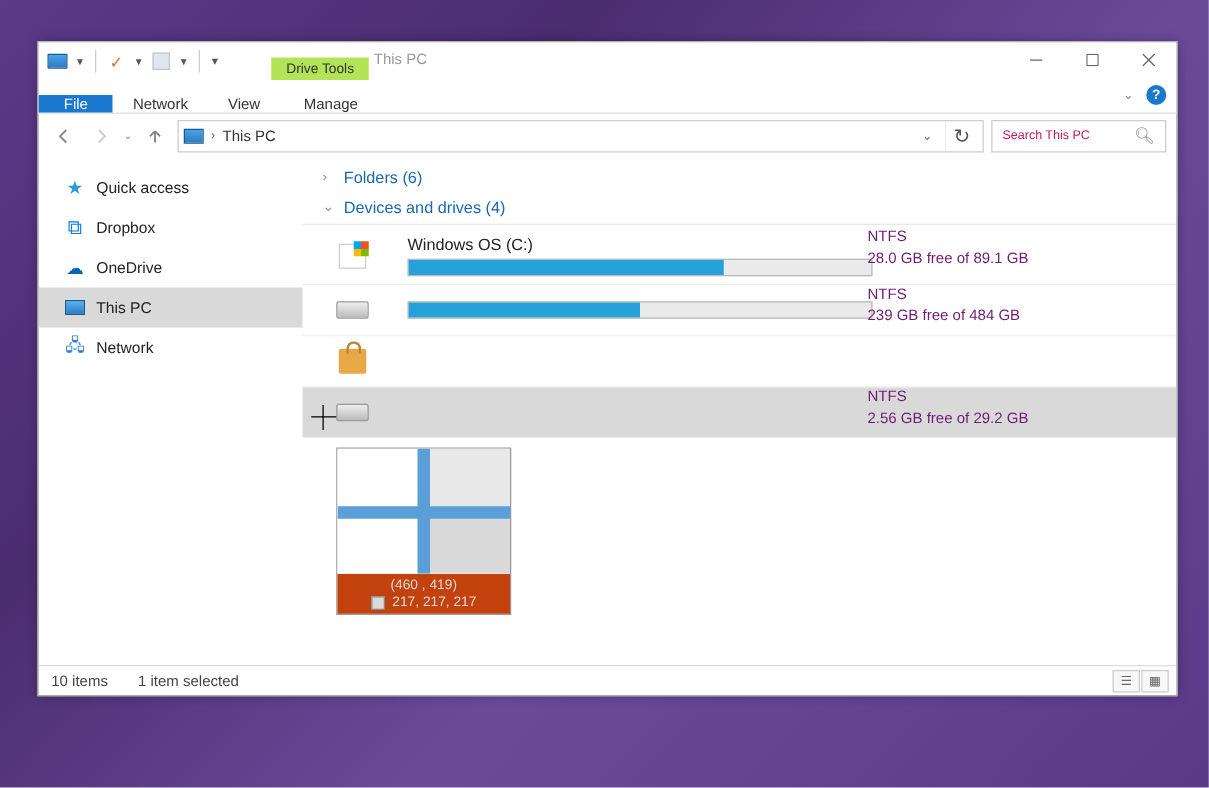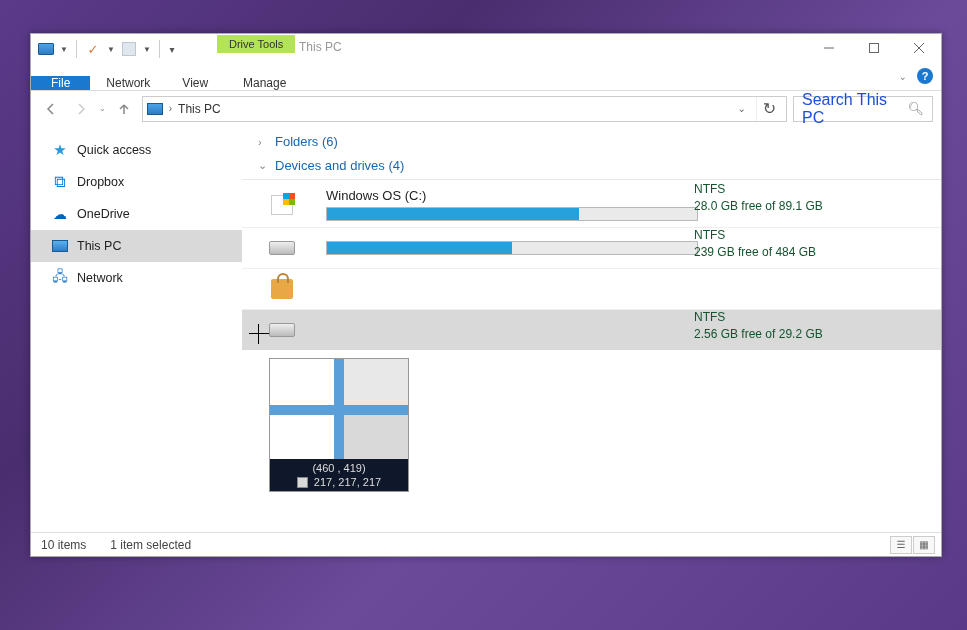--- a/index.html
+++ b/index.html
@@ -10,21 +10,21 @@
 
 .titlebar { height: 30px; background: #fff; display: flex; align-items: center; position: relative; }
 .qat { display: flex; align-items: center; gap: 4px; padding-left: 6px; }
 .qat-icon { width: 18px; height: 18px; display: flex; align-items: center; justify-content: center; }
 .qat-monitor { width: 16px; height: 12px; background: linear-gradient(#4aa3e8, #2d7cc4); border: 1px solid #1a5a94; border-radius: 1px; }
 .qat-check { color: #e07a3a; font-size: 13px; }
 .qat-square { width: 14px; height: 14px; background: #e0e6ed; border: 1px solid #c0c6cd; }
 .qat-dropdown { width: 10px; color: #555; font-size: 8px; text-align: center; }
 .qat-sep { width: 1px; height: 18px; background: #ccc; margin: 0 3px; }
 
-.drive-tools { position: absolute; left: 186px; top: 1px; background: #b3e356; padding: 3px 12px; font-size: 11px; color: #333; }
+.drive-tools { position: absolute; left: 186px; top: 12px; background: #b3e356; padding: 3px 12px; font-size: 11px; color: #333; }
 .title-text { position: absolute; left: 268px; top: 6px; font-size: 12px; color: #999; }
 .win-controls { position: absolute; right: 0; top: 0; display: flex; }
 .win-btn { width: 45px; height: 28px; display: flex; align-items: center; justify-content: center; color: #666; font-size: 13px; }
 .win-btn svg { width: 10px; height: 10px; }
 
 
 .ribbon { height: 27px; background: #fff; border-bottom: 1px solid #ddd; display: flex; align-items: flex-end; position: relative; }
 .tab { padding: 0 16px; font-size: 12px; color: #333; display: flex; align-items: center; cursor: default; }
 .tab-file { background: #1a79cf; color: #fff; padding: 0 20px; }
 .tab-manage { position: absolute; left: 196px; }
@@ -37,21 +37,21 @@
 .nav-btn { width: 24px; height: 24px; display: flex; align-items: center; justify-content: center; color: #888; }
 .nav-btn.disabled { color: #ccc; }
 .nav-dropdown { font-size: 8px; color: #888; }
 .address-bar { flex: 1; border: 1px solid #ccc; height: 26px; display: flex; align-items: center; padding: 0 4px; gap: 6px; }
 .addr-icon { width: 16px; height: 12px; background: linear-gradient(#4aa3e8, #2d7cc4); border: 1px solid #1a5a94; }
 .addr-chev { color: #666; font-size: 10px; }
 .addr-text { font-size: 12px; color: #333; }
 .addr-spacer { flex: 1; }
 .refresh-btn { width: 26px; height: 24px; display: flex; align-items: center; justify-content: center; color: #555; border-left: 1px solid #eee; margin-left: 4px; }
 .search-box { width: 140px; border: 1px solid #ccc; height: 26px; display: flex; align-items: center; padding: 0 8px; position: relative; }
-.search-placeholder { color: #1d4ed8; font-size: 16px; flex: 1; }
+.search-placeholder { color: #be185d; font-size: 10px; flex: 1; }
 .search-icon { color: #888; font-size: 13px; }
 
 
 .content { flex: 1; display: flex; overflow: hidden; }
 .sidebar { width: 211px; padding: 8px 0; }
 .side-item { height: 32px; display: flex; align-items: center; padding-left: 20px; gap: 8px; font-size: 12.5px; color: #222; }
 .side-item.selected { background: #d9d9d9; }
 .side-icon { width: 18px; height: 18px; display: flex; align-items: center; justify-content: center; }
 .star-icon { color: #2a9ad8; font-size: 15px; }
 .dropbox-icon { color: #007ee5; font-size: 16px; }
@@ -70,41 +70,41 @@
 .drive-icon { width: 28px; height: 28px; display: flex; align-items: center; justify-content: center; }
 .drive-os-icon { width: 22px; height: 20px; background: #fff; border: 1px solid #ccc; position: relative; }
 .drive-os-icon::after { content: ""; position: absolute; right: -3px; top: -3px; width: 12px; height: 12px; background: conic-gradient(#f25022 0 25%, #7fba00 25% 50%, #ffb900 50% 75%, #00a4ef 75% 100%); }
 .drive-hdd-icon { width: 26px; height: 14px; background: linear-gradient(#eee, #bbb); border-radius: 2px; border: 1px solid #999; }
 .drive-lock-icon { width: 22px; height: 20px; background: #e8a845; border-radius: 2px; position: relative; }
 .drive-lock-icon::before { content: ""; position: absolute; top: -6px; left: 6px; width: 8px; height: 8px; border: 2px solid #b8863a; border-bottom: none; border-radius: 6px 6px 0 0; }
 .drive-info { flex: 1; }
 .drive-name { font-size: 13px; color: #222; margin-bottom: 4px; }
 .drive-bar { width: 372px; height: 14px; border: 1px solid #b8b8b8; background: #eaeaea; position: relative; }
 .drive-bar-fill { height: 100%; background: #26a1d9; }
-.drive-meta { position: absolute; left: 452px; top: 0; font-size: 12px; color: #14532d; }
+.drive-meta { position: absolute; left: 452px; top: 0; font-size: 12px; color: #701a75; }
 .drive-meta-fs { margin-bottom: 3px; }
 
 
 .statusbar { height: 24px; border-top: 1px solid #ddd; display: flex; align-items: center; padding: 0 10px; font-size: 12px; color: #444; gap: 24px; position: relative; }
 .view-btns { position: absolute; right: 6px; display: flex; gap: 1px; }
 .view-btn { width: 22px; height: 18px; border: 1px solid #ccc; background: #f8f8f8; display: flex; align-items: center; justify-content: center; font-size: 10px; color: #666; }
 
 
 .crosshair { position: absolute; left: 249px; top: 324px; width: 20px; height: 20px; pointer-events: none; }
 .crosshair::before, .crosshair::after { content: ""; position: absolute; background: #000; }
 .crosshair::before { left: 0; top: 9px; width: 20px; height: 1px; }
 .crosshair::after { left: 9px; top: 0; width: 1px; height: 20px; }
 
 .picker-popup { position: absolute; left: 269px; top: 358px; width: 140px; border: 1px solid #999; background: #fff; }
 .picker-zoom { width: 100%; height: 100px; position: relative; background: #fff; overflow: hidden; }
 .picker-zoom .h-line { position: absolute; left: 0; width: 100%; height: 10px; background: #5a9fd8; top: 46px; }
 .picker-zoom .v-line { position: absolute; top: 0; height: 100%; width: 10px; background: #5a9fd8; left: 64px; }
 .picker-zoom .gray-area { position: absolute; right: 0; top: 48px; width: 66px; height: 52px; background: #d9d9d9; }
 .picker-zoom .gray-area2 { position: absolute; right: 0; top: 0; width: 66px; height: 50px; background: #e8e8e8; }
-.picker-info { background: #0f172a; color: #ddd; font-size: 11px; font-family: Consolas, monospace; text-align: center; padding: 2px 0; }
+.picker-info { background: #c2410c; color: #ddd; font-size: 11px; font-family: Consolas, monospace; text-align: center; padding: 2px 0; }
 .picker-info .row { display: flex; align-items: center; justify-content: center; gap: 6px; padding: 1px 0; }
 .swatch { width: 11px; height: 11px; background: #d9d9d9; border: 1px solid #888; }
 </style>
 </head>
 <body>
 
 <div class="window">
 
   <div class="titlebar">
     <div class="qat">

